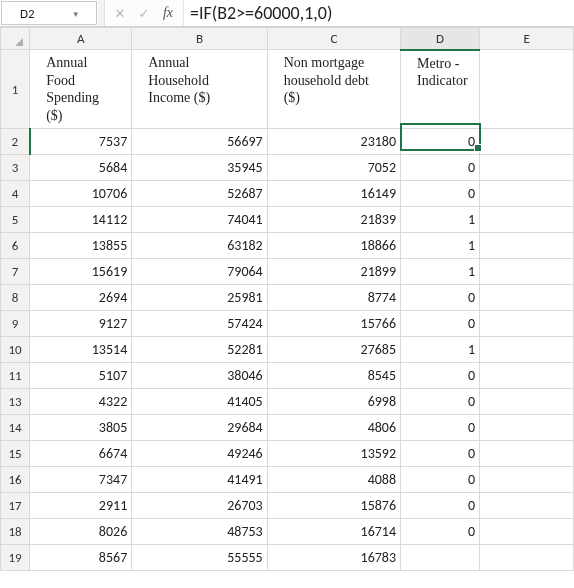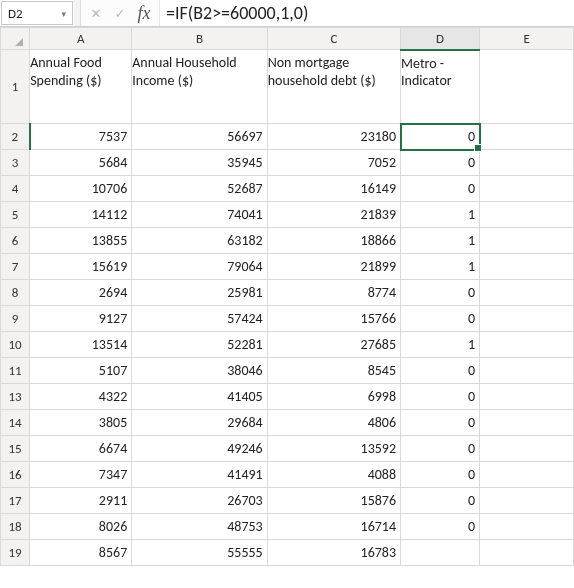--- a/index.html
+++ b/index.html
@@ -19,21 +19,21 @@
     align-items: stretch;
     height: 26px;
     border-bottom: 1px solid #d0d0d0;
     background: #fff;
   }
   .name-box {
     width: 58px;
     border: 1px solid #c8c8c8;
     display: flex;
     align-items: center;
-    padding: 0 6px;
+    padding: 0 18px;
     font-size: 13px;
     background: #fff;
     margin: 1px;
   }
   .name-box .cellref {
     flex: 1;
   }
   .name-box .dd {
     font-size: 9px;
     color: #777;
@@ -54,21 +54,21 @@
   .fb-btn {
     font-family: "Segoe UI Symbol", Arial, sans-serif;
     font-size: 13px;
     width: 14px;
     text-align: center;
   }
   .fb-btn.fx {
     font-style: italic;
     color: #555;
     font-family: "Times New Roman", serif;
-    font-size: 18px;
+    font-size: 14px;
   }
   .formula-input {
     flex: 1;
     display: flex;
     align-items: center;
     padding: 0 6px;
     font-size: 18px;
     border-left: 1px solid #e6e6e6;
     background: #fff;
   }
@@ -118,24 +118,25 @@
   }
   .col-A { width: 98px; }
   .col-B { width: 130px; }
   .col-C { width: 128px; }
   .col-D { width: 76px; }
   .col-E { width: 90px; }
   .col-row { width: 28px; }
 
   .hdr-row td {
     vertical-align: top;
-    padding: 4px 0;
+    padding: 4px 16px;
     white-space: normal;
     line-height: 1.25;
     font-size: 14px;
+    font-family: Liberation Serif, serif;
   }
   .hdr-row { height: 74px; }
   .hdr-row td { height: 74px; }
 
   td.num { text-align: right; }
   td.txt { text-align: left; }
 
   
   .active-cell-overlay {
     position: absolute;

